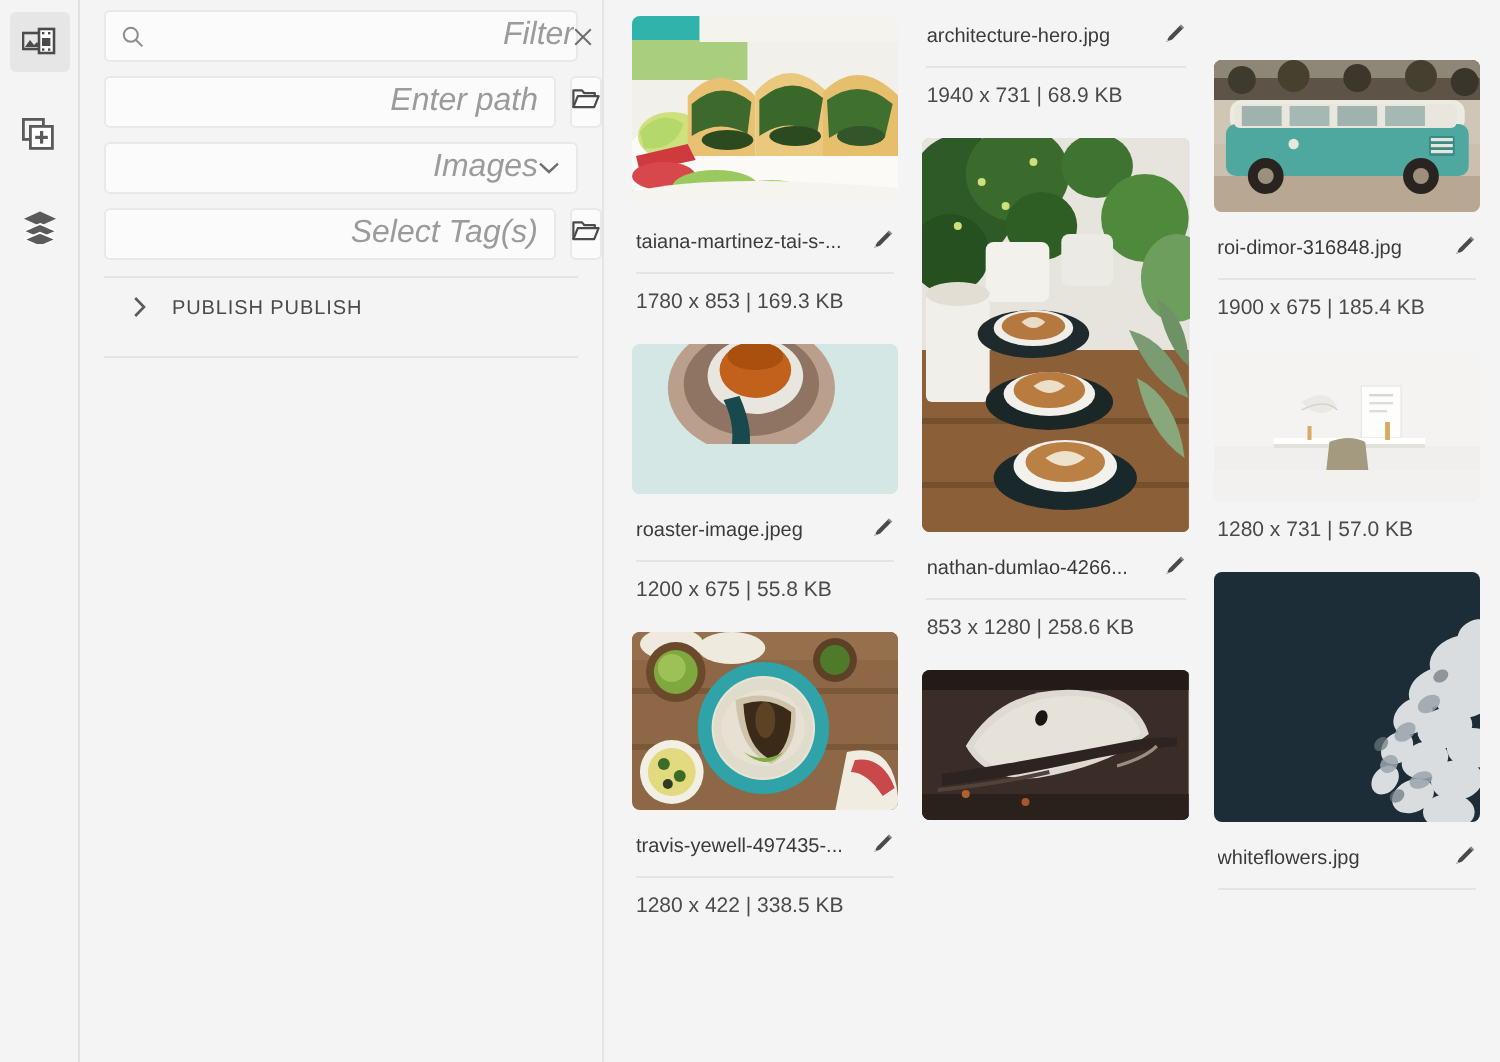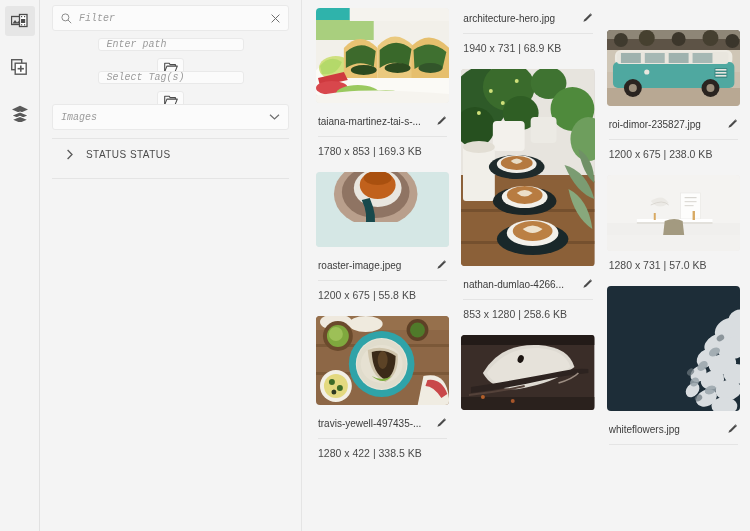--- a/index.html
+++ b/index.html
@@ -36,39 +36,40 @@
   }
   .field {
     display: flex; align-items: center;
     background: #fbfbfb;
     border: 1px solid #e9e9e9;
     border-radius: 3px;
     height: 26px;
     margin-bottom: 7px;
     position: relative;
   }
-  .field.with-btn { border: none; background: none; gap: 7px; flex-direction: column; }
+  .field.with-btn { border: none; background: none; gap: 7px; }
   .field-inner {
     flex: 1; display: flex; align-items: center;
     background: #fbfbfb; border: 1px solid #e9e9e9;
     border-radius: 3px; height: 26px; padding: 0 8px;
   }
   .sq-btn {
     width: 27px; height: 26px;
     background: #fbfbfb; border: 1px solid #e9e9e9;
     border-radius: 3px;
     display: flex; align-items: center; justify-content: center;
     cursor: pointer;
   }
   .ph {
     flex: 1;
-    font-size: 10px; font-style: italic; color: #9b9b9b;
-    font-family: Liberation Mono, monospace;
+    font-size: 16px; font-style: italic; color: #9b9b9b;
+    font-family: Liberation Sans, sans-serif;
     background: transparent; border: none; outline: none;
     padding: 0;
+    text-align: right;
   }
   .ph::placeholder { color: #9b9b9b; font-style: italic; opacity: 1; }
   .f-icon { margin-right: 7px; display: flex; align-items: center; }
   .f-right { display: flex; align-items: center; padding-right: 8px; cursor: pointer; }
   .field > .pad { padding-left: 8px; display:flex; align-items:center; flex:1; }
 
   .divider { height: 1px; background: #e4e4e4; margin: 8px 0 0 0; }
   .accordion {
     display: flex; align-items: center;
     height: 31px; cursor: pointer; padding-left: 14px;
@@ -187,54 +188,54 @@
       <div class="sq-btn">
         <span>
           <svg width="14" height="12" viewBox="0 0 14 12">
             <path d="M0.7 10.6 V2.2 H5 L6.2 3.6 H11.4 V4.9" fill="none" stroke="#4b4b4b" stroke-width="1.1" stroke-linejoin="round"></path>
             <path d="M0.7 10.6 L2.9 5.1 H13.3 L11.1 10.6 Z" fill="none" stroke="#4b4b4b" stroke-width="1.1" stroke-linejoin="round"></path>
           </svg>
         </span>
       </div>
     </div>
 
+    <div class="field">
+      <div class="pad">
+        <span class="ph">Images</span>
+      </div>
+      <span class="f-right">
+        <svg width="11" height="8" viewBox="0 0 11 8">
+          <polyline points="1,1.8 5.5,6 10,1.8" fill="none" stroke="#6e6e6e" stroke-width="1.2"></polyline>
+        </svg>
+      </span>
+    </div>
+
     <div class="field with-btn">
       <div class="field-inner">
         <input class="ph" type="text" placeholder="Select Tag(s)" style="">
       </div>
       <div class="sq-btn">
         <span>
           <svg width="14" height="12" viewBox="0 0 14 12">
             <path d="M0.7 10.6 V2.2 H5 L6.2 3.6 H11.4 V4.9" fill="none" stroke="#4b4b4b" stroke-width="1.1" stroke-linejoin="round"></path>
             <path d="M0.7 10.6 L2.9 5.1 H13.3 L11.1 10.6 Z" fill="none" stroke="#4b4b4b" stroke-width="1.1" stroke-linejoin="round"></path>
           </svg>
         </span>
       </div>
     </div>
 
-    <div class="field">
-      <div class="pad">
-        <span class="ph">Images</span>
-      </div>
-      <span class="f-right">
-        <svg width="11" height="8" viewBox="0 0 11 8">
-          <polyline points="1,1.8 5.5,6 10,1.8" fill="none" stroke="#6e6e6e" stroke-width="1.2"></polyline>
-        </svg>
-      </span>
-    </div>
-
     <div class="divider"></div>
 
     <div class="accordion">
       <span>
         <svg width="8" height="11" viewBox="0 0 8 11">
           <polyline points="1.6,1 6,5.5 1.6,10" fill="none" stroke="#5a5a5a" stroke-width="1.3"></polyline>
         </svg>
       </span>
-      <span class="accordion-label">STATUS STATUS</span>
+      <span class="accordion-label">PUBLISH PUBLISH</span>
     </div>
 
     <div class="divider"></div>
 
   </div>
 
   <div class="grid-wrap">
     <div class="columns" id="columns">
         <div class="col" style="margin-top: 0px;">
           <div class="card">
@@ -456,28 +457,28 @@
     <circle cx="40" cy="42" r="2.6" fill="#e9e6de"></circle>
     <rect x="0" y="58" width="134" height="18" fill="#b8a893"></rect>
     <circle cx="26" cy="58" r="9" fill="#2a2420"></circle>
     <circle cx="26" cy="58" r="4" fill="#9c8f7c"></circle>
     <circle cx="104" cy="58" r="9" fill="#2a2420"></circle>
     <circle cx="104" cy="58" r="4" fill="#9c8f7c"></circle>
   </svg>
             </div>
             <div class="meta">
               <div class="name-row">
-                <span class="name">roi-dimor-235827.jpg</span>
-                <span class="pencil"><svg width="11" height="11" viewBox="0 0 11 11">
-  <path d="M1 10 L2.6 7.2 L8.4 1.4 L9.9 2.9 L4.1 8.7 Z" fill="#4a4a4a"></path>
-  <path d="M8.2 1.6 L9.7 3.1" stroke="#8a8a8a" stroke-width="1.1"></path>
-  <path d="M1 10 L2.4 9.4 L1.6 8.6 Z" fill="#d6d6d6"></path>
-</svg></span>
-              </div>
-              <div class="dims">1200 x 675 | 238.0 KB</div>
+                <span class="name">roi-dimor-316848.jpg</span>
+                <span class="pencil"><svg width="11" height="11" viewBox="0 0 11 11">
+  <path d="M1 10 L2.6 7.2 L8.4 1.4 L9.9 2.9 L4.1 8.7 Z" fill="#4a4a4a"></path>
+  <path d="M8.2 1.6 L9.7 3.1" stroke="#8a8a8a" stroke-width="1.1"></path>
+  <path d="M1 10 L2.4 9.4 L1.6 8.6 Z" fill="#d6d6d6"></path>
+</svg></span>
+              </div>
+              <div class="dims">1900 x 675 | 185.4 KB</div>
             </div>
           </div>
           <div class="card">
             <div class="thumb" style="height: 76px;">
               <svg viewBox="0 0 134 76" preserveAspectRatio="none">
     <rect width="134" height="76" fill="#f0efed"></rect>
     <rect x="0" y="0" width="134" height="48" fill="#f4f3f1"></rect>
     <rect x="74" y="18" width="20" height="26" fill="#fdfdfc" stroke="#e7e6e3" stroke-width=".6"></rect>
     <rect x="78" y="22" width="12" height="1.2" fill="#d8d6d1"></rect>
     <rect x="78" y="26" width="12" height="1.2" fill="#dedcd7"></rect>

